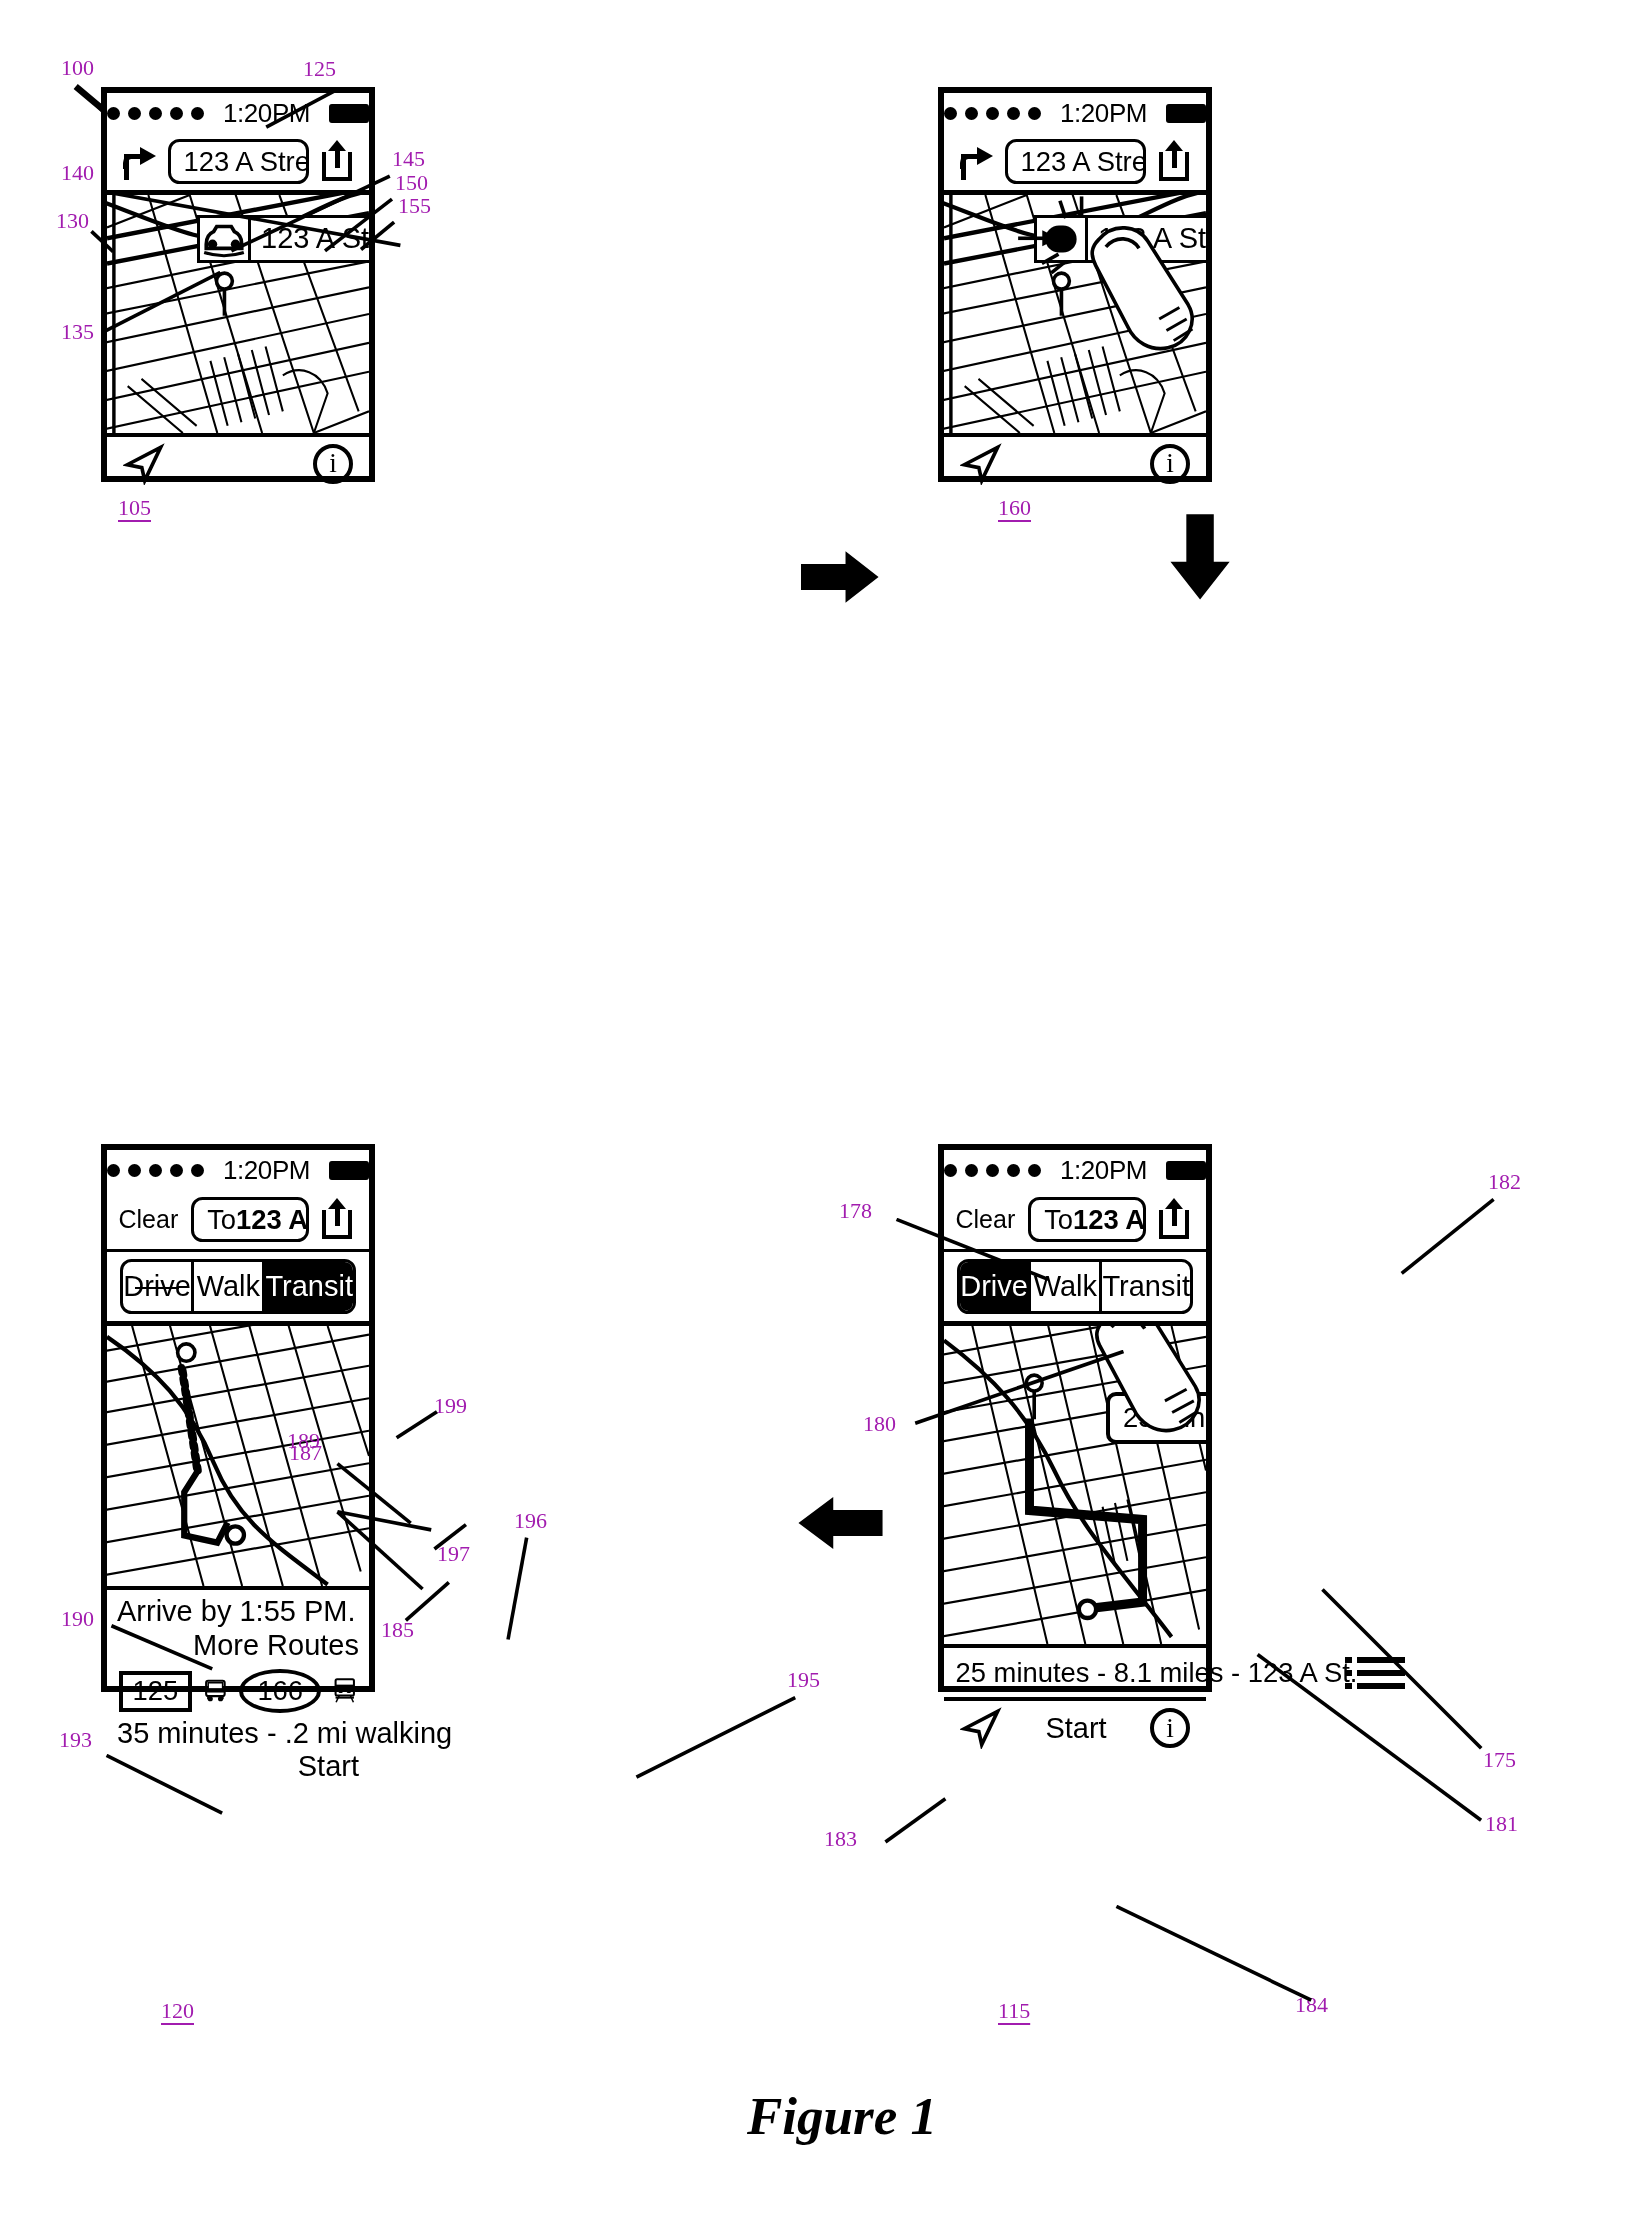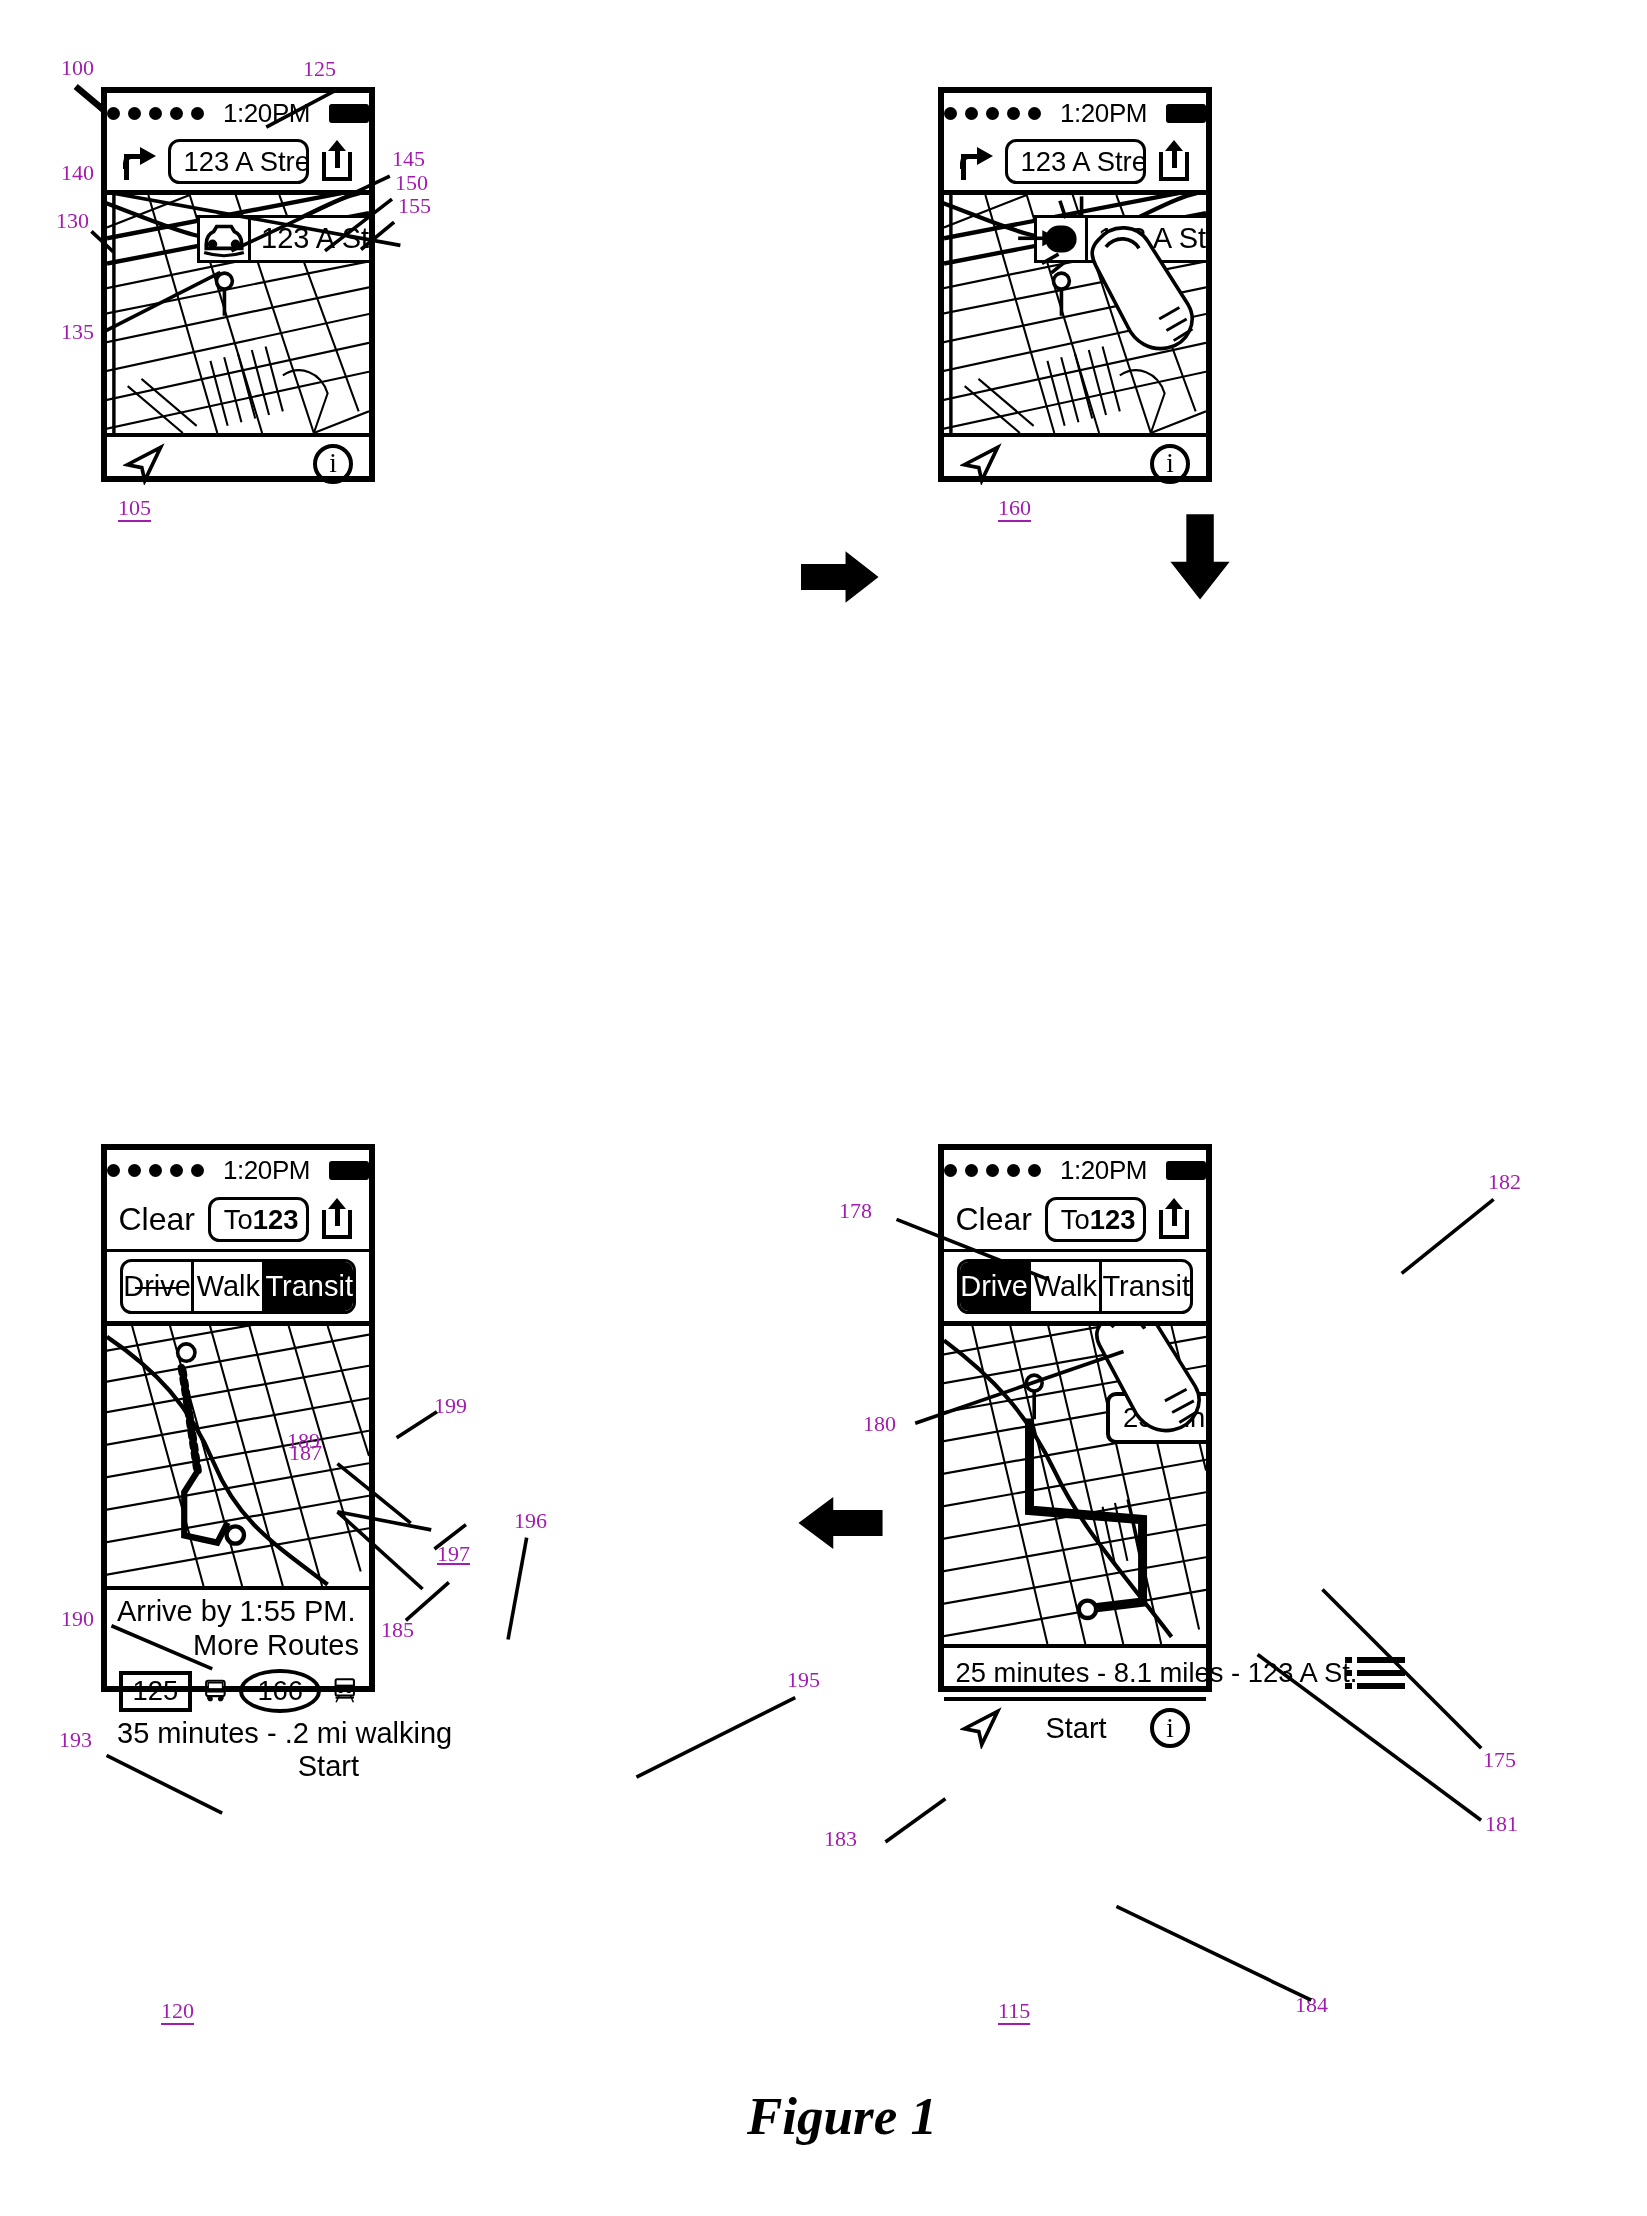--- a/index.html
+++ b/index.html
@@ -17,21 +17,21 @@
   .phone{position:absolute;border:6.5px solid #000;background:#fff;box-sizing:border-box;}
   .statusbar{height:40px;display:flex;align-items:center;justify-content:space-between;padding:0 0;box-sizing:border-box;}
   .dots{display:flex;gap:8px;align-items:center;}
   .dot{width:13px;height:13px;border-radius:50%;background:#000;}
   .clock{font-size:26px;font-family:"Liberation Sans",sans-serif;letter-spacing:-0.4px;}
   .battery{width:40px;height:19px;background:#000;border-radius:2.9px;}
 
   .searchbar{height:62px;display:flex;align-items:center;gap:10px;padding:0 11.5px;box-sizing:border-box;border-bottom:5px solid #000;}
   .field{flex:1;border:3.6px solid #000;border-radius:11.5px;height:45px;display:flex;align-items:center;padding:0 13px;box-sizing:border-box;font-size:27.4px;white-space:nowrap;overflow:hidden;}
   .field b{font-weight:bold;}
-  .clearlbl{font-size:32px;padding-right:2.9px;white-space:nowrap;}
+  .clearlbl{font-size:25px;padding-right:2.9px;white-space:nowrap;}
 
   
   .turnicon{width:39px;height:39px;position:relative;flex:none;}
   .turnicon .v{position:absolute;left:5.8px;bottom:1.4px;width:5px;height:24.5px;background:#000;}
   .turnicon .h{position:absolute;left:5.8px;top:11.5px;width:19px;height:5px;background:#000;}
   .turnicon .c{position:absolute;left:4.3px;top:11.5px;width:10px;height:10px;border-left:5px solid #000;border-top:5px solid #000;border-top-left-radius:8.7px;}
   .turnicon .tip{position:absolute;left:21.7px;top:5px;width:0;height:0;border-left:16px solid #000;border-top:9.4px solid transparent;border-bottom:9.4px solid transparent;}
 
   
   .share{width:39px;height:45px;position:relative;flex:none;}
@@ -496,21 +496,21 @@
   <svg class="abs" style="left:336px;top:1508px;" width="101" height="87" viewBox="0 0 140 120">
     <line x1="2" y1="5" x2="132" y2="30" stroke="#000" stroke-width="5"></line>
     <line x1="2" y1="5" x2="120" y2="112" stroke="#000" stroke-width="5"></line>
   </svg>
 
   <div class="ref" style="left:514px;top:1508px;">196</div>
   <svg class="abs" style="left:498px;top:1536px;" width="43" height="108" viewBox="0 0 60 150">
       <line x1="40" y1="2" x2="14" y2="144" stroke="#000" stroke-width="5"></line>
     </svg>
 
-  <div class="ref" style="left:437px;top:1541px;text-decoration:underline;">197</div>
+  <div class="ref" style="left:437px;top:1541px;">197</div>
   <svg class="abs" style="left:433px;top:1523px;" width="43" height="29" viewBox="0 0 60 40">
       <line x1="2" y1="36" x2="46" y2="2" stroke="#000" stroke-width="5"></line>
     </svg>
 
   <div class="ref" style="left:381px;top:1617px;">185</div>
   <svg class="abs" style="left:404px;top:1581px;" width="51" height="43" viewBox="0 0 70 60">
       <line x1="2" y1="55" x2="62" y2="2" stroke="#000" stroke-width="5"></line>
     </svg>
 
   <div class="ref" style="left:61px;top:1606px;">190</div>

